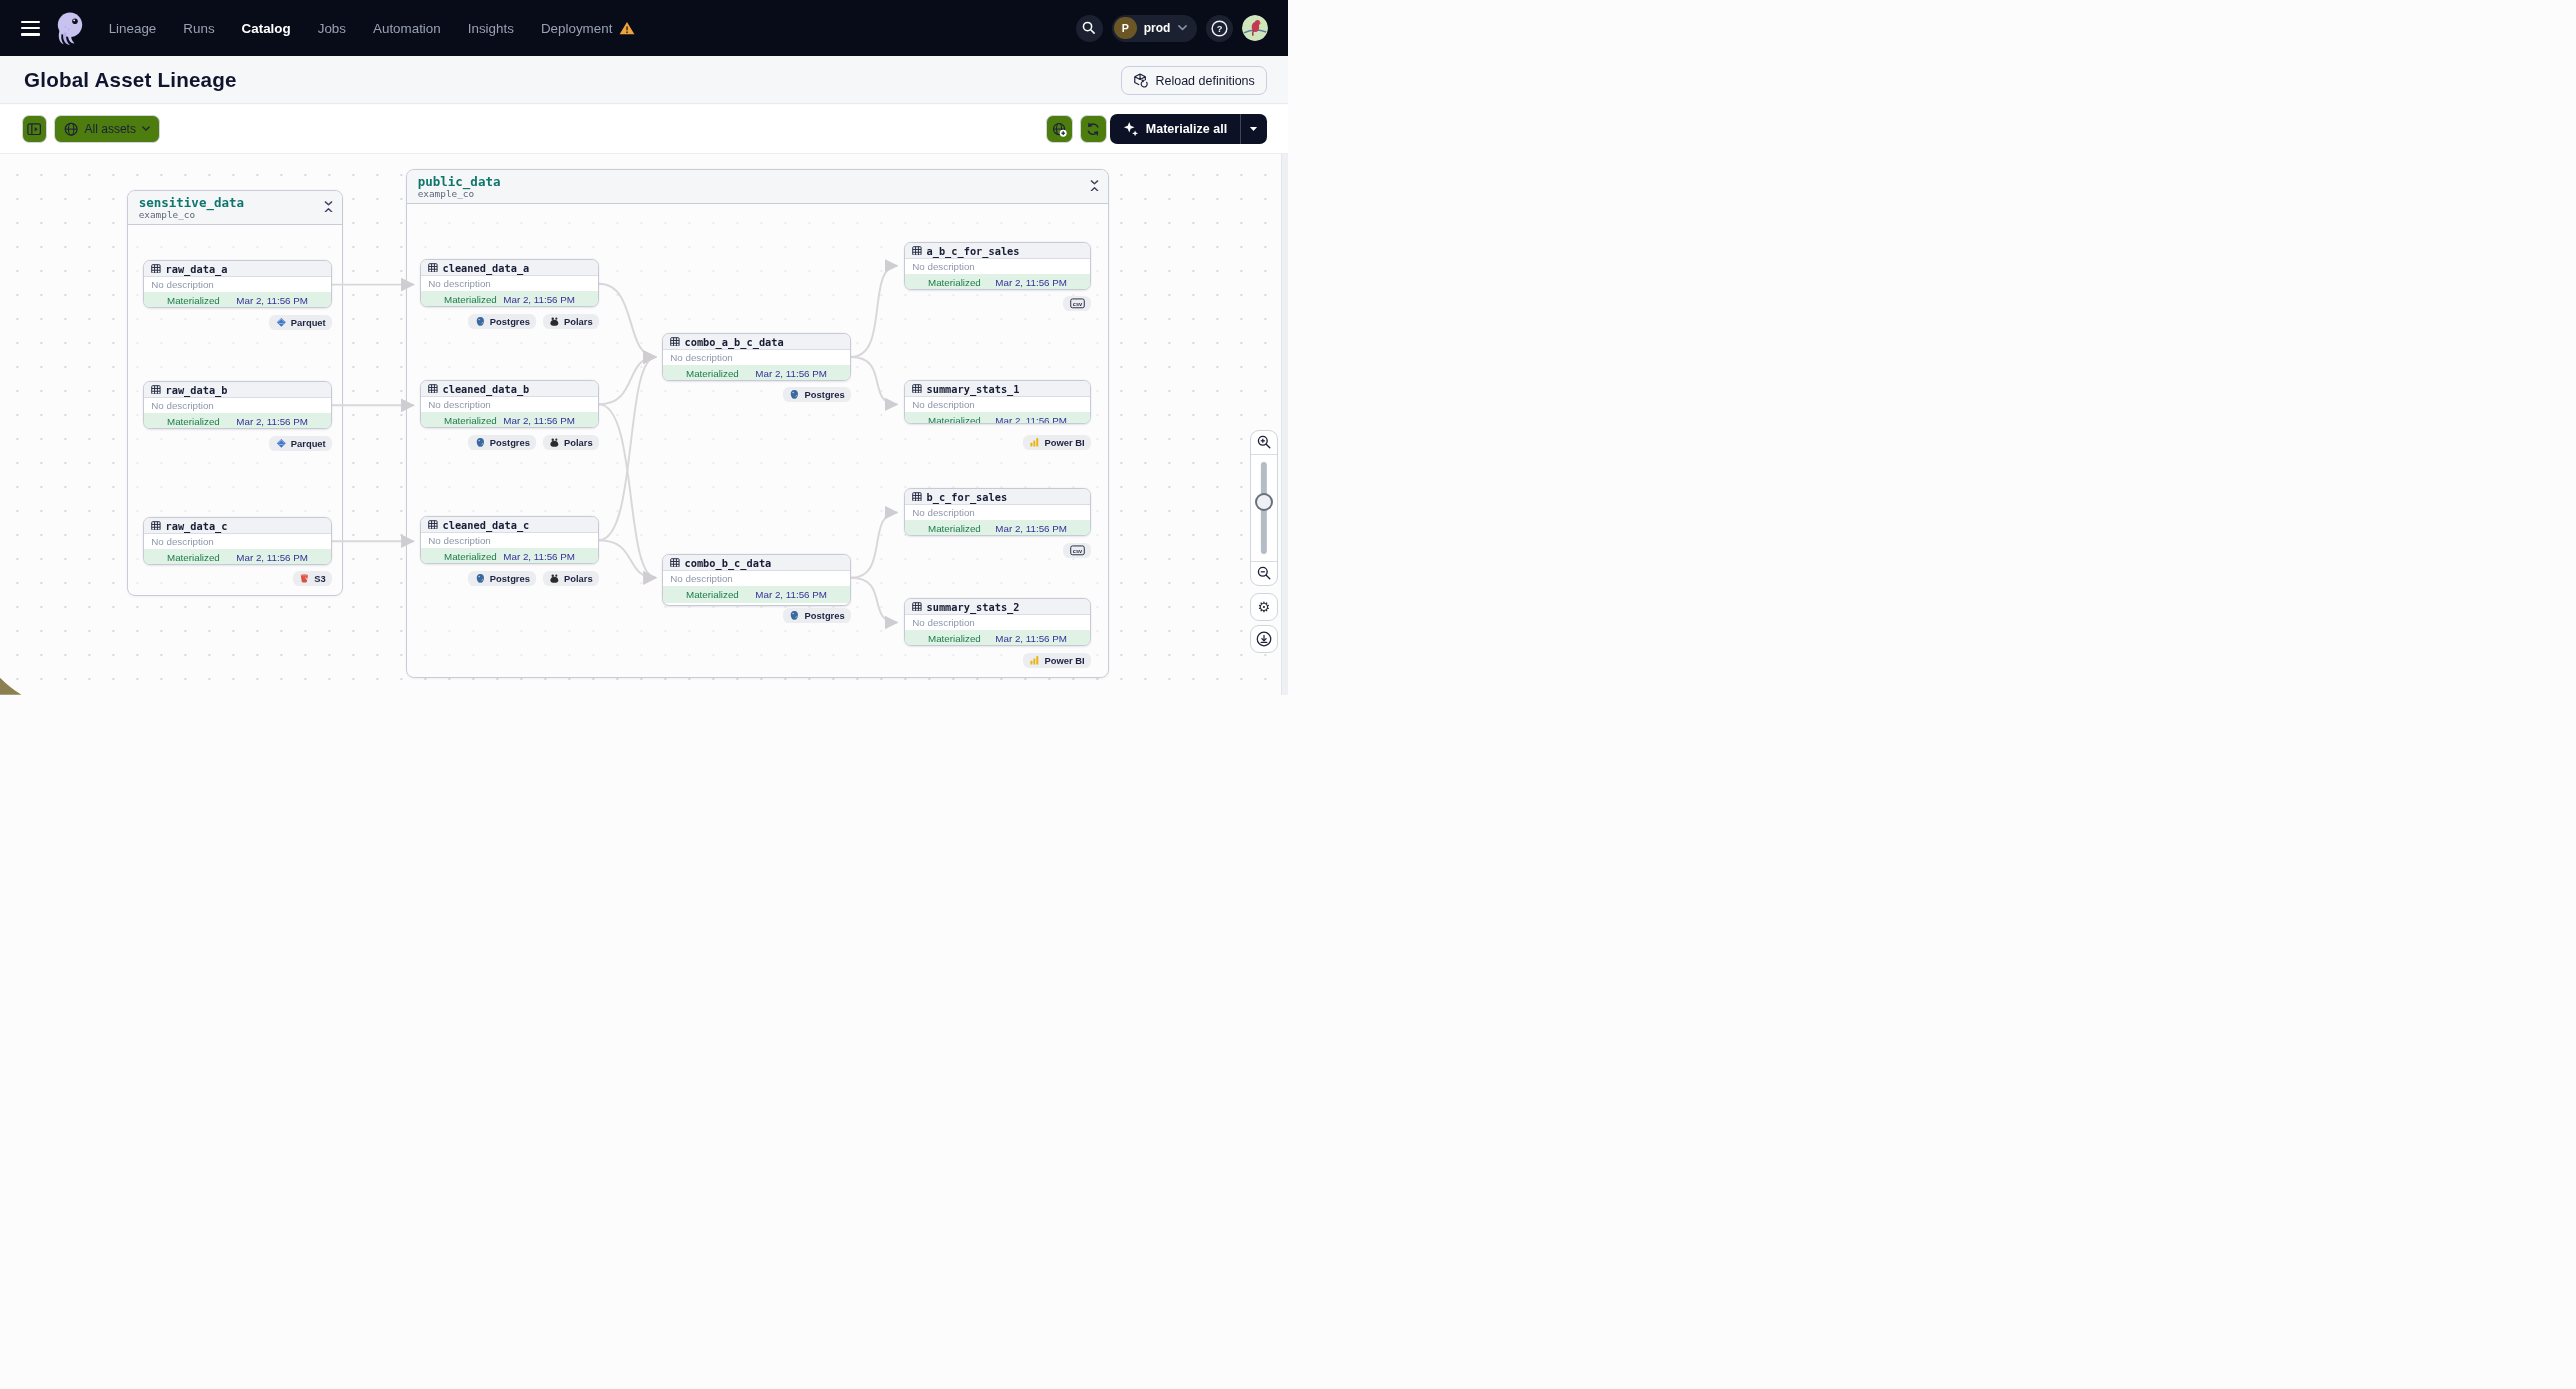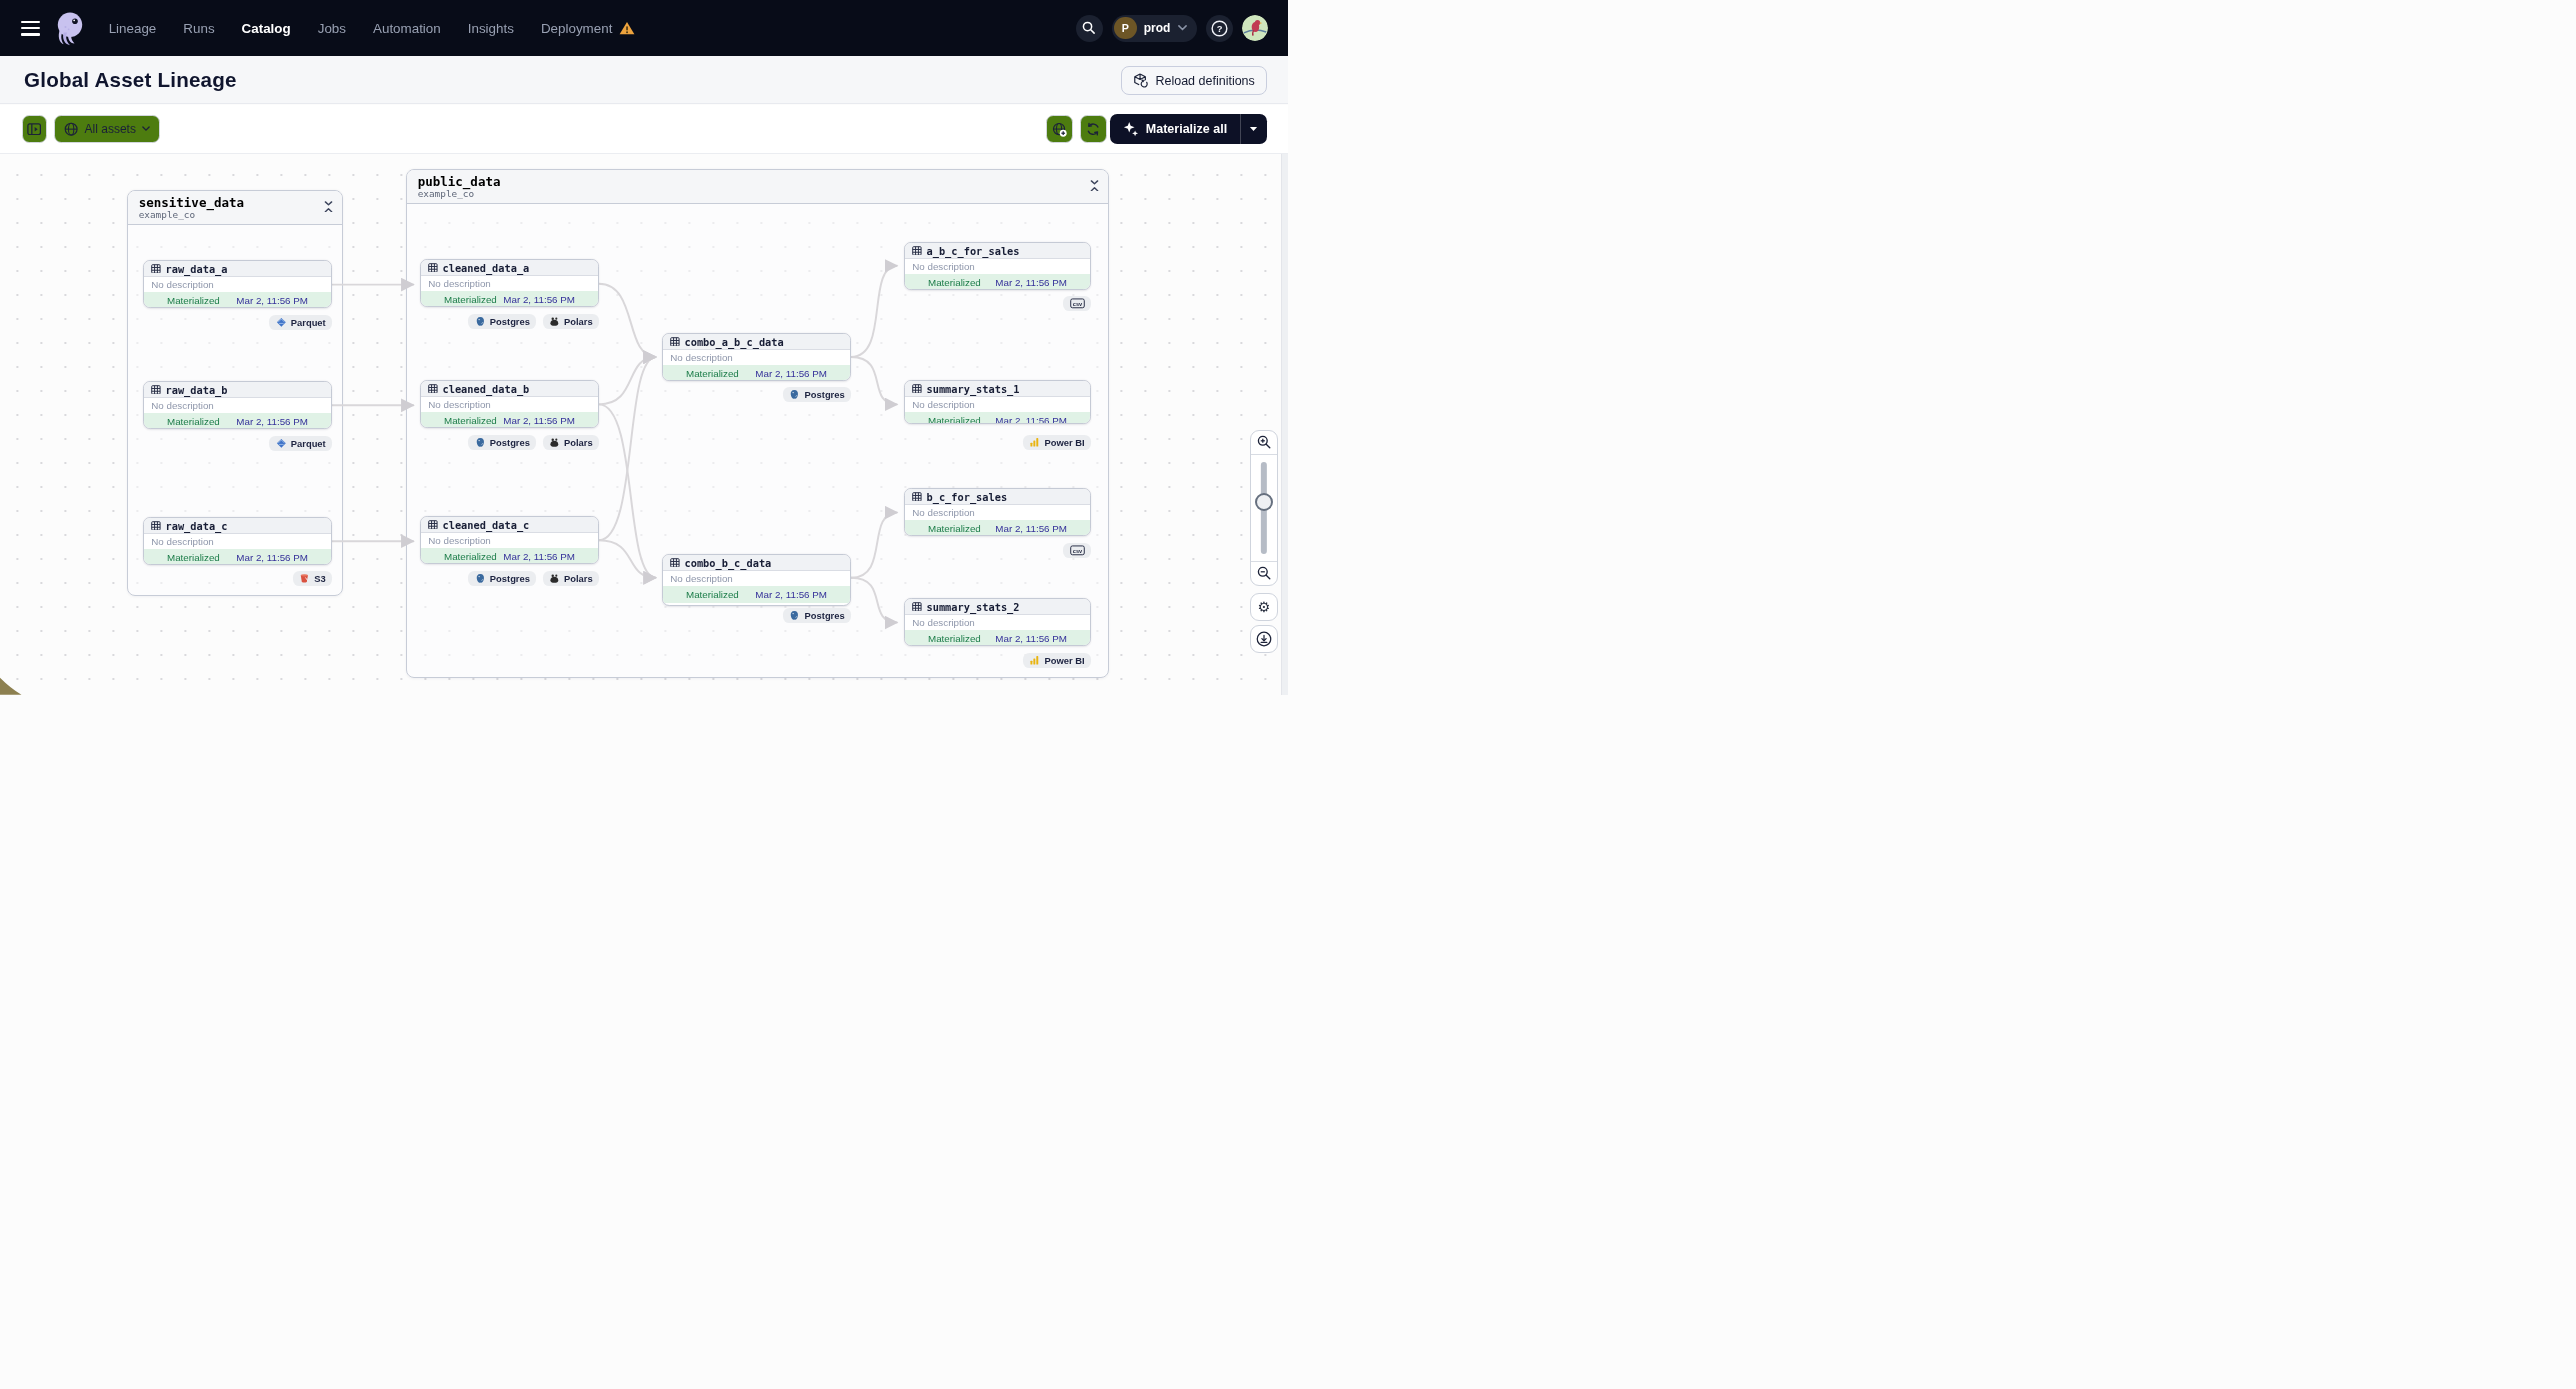--- a/index.html
+++ b/index.html
@@ -62,21 +62,21 @@
   
   .canvas { position:absolute; left:0; top:154px; width:1288px; height:541px; background:#fcfcfc;
             background-image:radial-gradient(#d9d9dc 1px, transparent 1.1px);
             background-size:24px 24px; background-position:5.4px 9px; overflow:hidden; }
   .edges-svg { position:absolute; left:0; top:0; z-index:1; }
 
   .group { position:absolute; border:0.9px solid #c7ccd7; border-radius:8px; background:rgba(252,252,253,.55);
            box-shadow:0 0.9px 2.7px rgba(20,26,51,.05); z-index:0; }
   .group-header { height:34px; background:#f5f6f8; border-bottom:0.9px solid #c7ccd7;
                   border-radius:7.2px 7.2px 0 0; padding:3.6px 9px 0 10.7px; position:relative; }
-  .group-title { font-family:"DejaVu Sans Mono", monospace; font-size:12.5px; font-weight:700; color:#000000; }
+  .group-title { font-family:"DejaVu Sans Mono", monospace; font-size:12.5px; font-weight:700; color:#0f766e; }
   .group-sub { font-family:"DejaVu Sans Mono", monospace; font-size:9.4px; color:#5f6779; margin-top:-0.9px; }
   .collapse-ic { position:absolute; right:9px; top:9.8px; cursor:pointer; }
 
   .node { position:absolute; z-index:2; border:0.9px solid #c5cad5; border-radius:7.2px; background:#fff;
           overflow:hidden; box-shadow:0 0.9px 1.8px rgba(16,22,46,.10); cursor:pointer; }
   .node-h { height:16px; background:#f0f2f5; border-bottom:0.9px solid #dadde4; display:flex;
             align-items:center; gap:4.5px; padding:0 7.2px; }
   .node-name { font-family:"DejaVu Sans Mono", monospace; font-size:10.3px; font-weight:700; color:#171d35; }
   .node-b { height:15px; display:flex; align-items:center; padding:0 7.2px; }
   .node-desc { font-size:9.8px; color:#8f97ab; }

